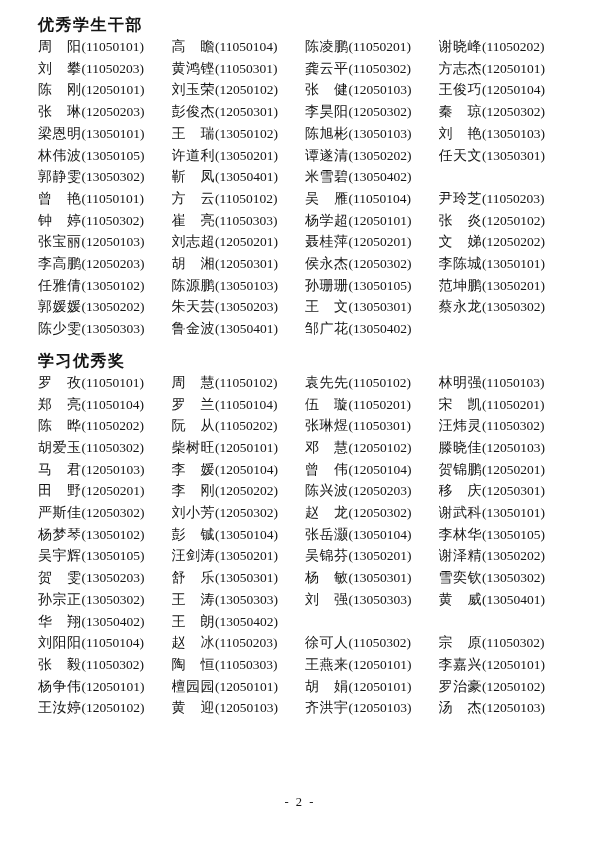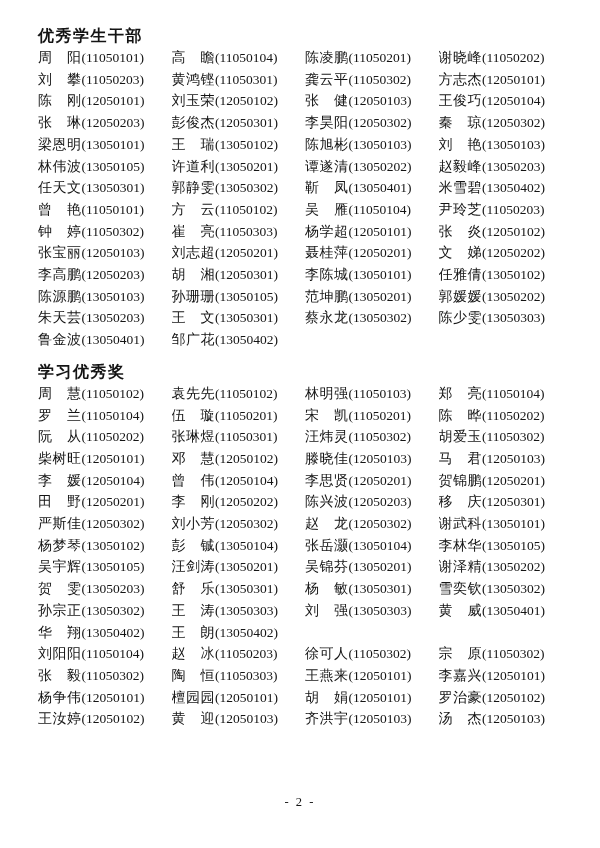--- a/index.html
+++ b/index.html
@@ -23,21 +23,21 @@
     overflow: hidden;
   }
   .award-section .section-title {
     font-size: 16px;
     font-weight: bold;
     line-height: 22px;
     margin: 10px 0 0 0;
     letter-spacing: 1.5px;
   }
   .award-section:first-child .section-title {
-    margin-top: 11px;
+    margin-top: 0;
   }
   .entries-grid {
     display: grid;
     grid-template-columns: repeat(4, 1fr);
   }
   .entry {
     font-size: 14px;
     line-height: 21.7px;
     white-space: nowrap;
     overflow: hidden;
@@ -82,21 +82,20 @@
           <div class="entry"><span class="student-name">彭俊杰</span><span class="student-id">(12050301)</span></div>
           <div class="entry"><span class="student-name">李昊阳</span><span class="student-id">(12050302)</span></div>
           <div class="entry"><span class="student-name">秦　琼</span><span class="student-id">(12050302)</span></div>
           <div class="entry"><span class="student-name">梁恩明</span><span class="student-id">(13050101)</span></div>
           <div class="entry"><span class="student-name">王　瑞</span><span class="student-id">(13050102)</span></div>
           <div class="entry"><span class="student-name">陈旭彬</span><span class="student-id">(13050103)</span></div>
           <div class="entry"><span class="student-name">刘　艳</span><span class="student-id">(13050103)</span></div>
           <div class="entry"><span class="student-name">林伟波</span><span class="student-id">(13050105)</span></div>
           <div class="entry"><span class="student-name">许道利</span><span class="student-id">(13050201)</span></div>
           <div class="entry"><span class="student-name">谭遂清</span><span class="student-id">(13050202)</span></div>
-          <div class="entry"><span class="student-name">赵毅峰</span><span class="student-id">(13050203)</span></div>
           <div class="entry"><span class="student-name">任天文</span><span class="student-id">(13050301)</span></div>
           <div class="entry"><span class="student-name">郭静雯</span><span class="student-id">(13050302)</span></div>
           <div class="entry"><span class="student-name">靳　凤</span><span class="student-id">(13050401)</span></div>
           <div class="entry"><span class="student-name">米雪碧</span><span class="student-id">(13050402)</span></div>
         </div>
       </section>
       <section class="award-section">
         <div class="entries-grid">
           <div class="entry"><span class="student-name">曾　艳</span><span class="student-id">(11050101)</span></div>
           <div class="entry"><span class="student-name">方　云</span><span class="student-id">(11050102)</span></div>
@@ -105,56 +104,57 @@
           <div class="entry"><span class="student-name">钟　婷</span><span class="student-id">(11050302)</span></div>
           <div class="entry"><span class="student-name">崔　亮</span><span class="student-id">(11050303)</span></div>
           <div class="entry"><span class="student-name">杨学超</span><span class="student-id">(12050101)</span></div>
           <div class="entry"><span class="student-name">张　炎</span><span class="student-id">(12050102)</span></div>
           <div class="entry"><span class="student-name">张宝丽</span><span class="student-id">(12050103)</span></div>
           <div class="entry"><span class="student-name">刘志超</span><span class="student-id">(12050201)</span></div>
           <div class="entry"><span class="student-name">聂桂萍</span><span class="student-id">(12050201)</span></div>
           <div class="entry"><span class="student-name">文　娣</span><span class="student-id">(12050202)</span></div>
           <div class="entry"><span class="student-name">李高鹏</span><span class="student-id">(12050203)</span></div>
           <div class="entry"><span class="student-name">胡　湘</span><span class="student-id">(12050301)</span></div>
+          <div class="entry"><span class="student-name">侯永杰</span><span class="student-id">(12050302)</span></div>
           <div class="entry"><span class="student-name">李陈城</span><span class="student-id">(13050101)</span></div>
           <div class="entry"><span class="student-name">任雅倩</span><span class="student-id">(13050102)</span></div>
           <div class="entry"><span class="student-name">陈源鹏</span><span class="student-id">(13050103)</span></div>
           <div class="entry"><span class="student-name">孙珊珊</span><span class="student-id">(13050105)</span></div>
           <div class="entry"><span class="student-name">范坤鹏</span><span class="student-id">(13050201)</span></div>
           <div class="entry"><span class="student-name">郭媛媛</span><span class="student-id">(13050202)</span></div>
           <div class="entry"><span class="student-name">朱天芸</span><span class="student-id">(13050203)</span></div>
           <div class="entry"><span class="student-name">王　文</span><span class="student-id">(13050301)</span></div>
           <div class="entry"><span class="student-name">蔡永龙</span><span class="student-id">(13050302)</span></div>
           <div class="entry"><span class="student-name">陈少雯</span><span class="student-id">(13050303)</span></div>
           <div class="entry"><span class="student-name">鲁金波</span><span class="student-id">(13050401)</span></div>
           <div class="entry"><span class="student-name">邹广花</span><span class="student-id">(13050402)</span></div>
         </div>
       </section>
       <section class="award-section">
         <h2 class="section-title">学习优秀奖</h2>
         <div class="entries-grid">
+          <div class="entry"><span class="student-name">罗　孜</span><span class="student-id">(11050101)</span></div>
           <div class="entry"><span class="student-name">周　慧</span><span class="student-id">(11050102)</span></div>
           <div class="entry"><span class="student-name">袁先先</span><span class="student-id">(11050102)</span></div>
           <div class="entry"><span class="student-name">林明强</span><span class="student-id">(11050103)</span></div>
           <div class="entry"><span class="student-name">郑　亮</span><span class="student-id">(11050104)</span></div>
           <div class="entry"><span class="student-name">罗　兰</span><span class="student-id">(11050104)</span></div>
           <div class="entry"><span class="student-name">伍　璇</span><span class="student-id">(11050201)</span></div>
           <div class="entry"><span class="student-name">宋　凯</span><span class="student-id">(11050201)</span></div>
           <div class="entry"><span class="student-name">陈　晔</span><span class="student-id">(11050202)</span></div>
           <div class="entry"><span class="student-name">阮　从</span><span class="student-id">(11050202)</span></div>
           <div class="entry"><span class="student-name">张琳煜</span><span class="student-id">(11050301)</span></div>
           <div class="entry"><span class="student-name">汪炜灵</span><span class="student-id">(11050302)</span></div>
           <div class="entry"><span class="student-name">胡爱玉</span><span class="student-id">(11050302)</span></div>
           <div class="entry"><span class="student-name">柴树旺</span><span class="student-id">(12050101)</span></div>
           <div class="entry"><span class="student-name">邓　慧</span><span class="student-id">(12050102)</span></div>
           <div class="entry"><span class="student-name">滕晓佳</span><span class="student-id">(12050103)</span></div>
           <div class="entry"><span class="student-name">马　君</span><span class="student-id">(12050103)</span></div>
           <div class="entry"><span class="student-name">李　媛</span><span class="student-id">(12050104)</span></div>
           <div class="entry"><span class="student-name">曾　伟</span><span class="student-id">(12050104)</span></div>
-          <div class="entry"><span class="student-name">李思贤</span><span class="student-id">(12050201)</span></div>
           <div class="entry"><span class="student-name">贺锦鹏</span><span class="student-id">(12050201)</span></div>
           <div class="entry"><span class="student-name">田　野</span><span class="student-id">(12050201)</span></div>
           <div class="entry"><span class="student-name">李　刚</span><span class="student-id">(12050202)</span></div>
           <div class="entry"><span class="student-name">陈兴波</span><span class="student-id">(12050203)</span></div>
           <div class="entry"><span class="student-name">移　庆</span><span class="student-id">(12050301)</span></div>
           <div class="entry"><span class="student-name">严斯佳</span><span class="student-id">(12050302)</span></div>
           <div class="entry"><span class="student-name">刘小芳</span><span class="student-id">(12050302)</span></div>
           <div class="entry"><span class="student-name">赵　龙</span><span class="student-id">(12050302)</span></div>
           <div class="entry"><span class="student-name">谢武科</span><span class="student-id">(13050101)</span></div>
           <div class="entry"><span class="student-name">杨梦琴</span><span class="student-id">(13050102)</span></div>

